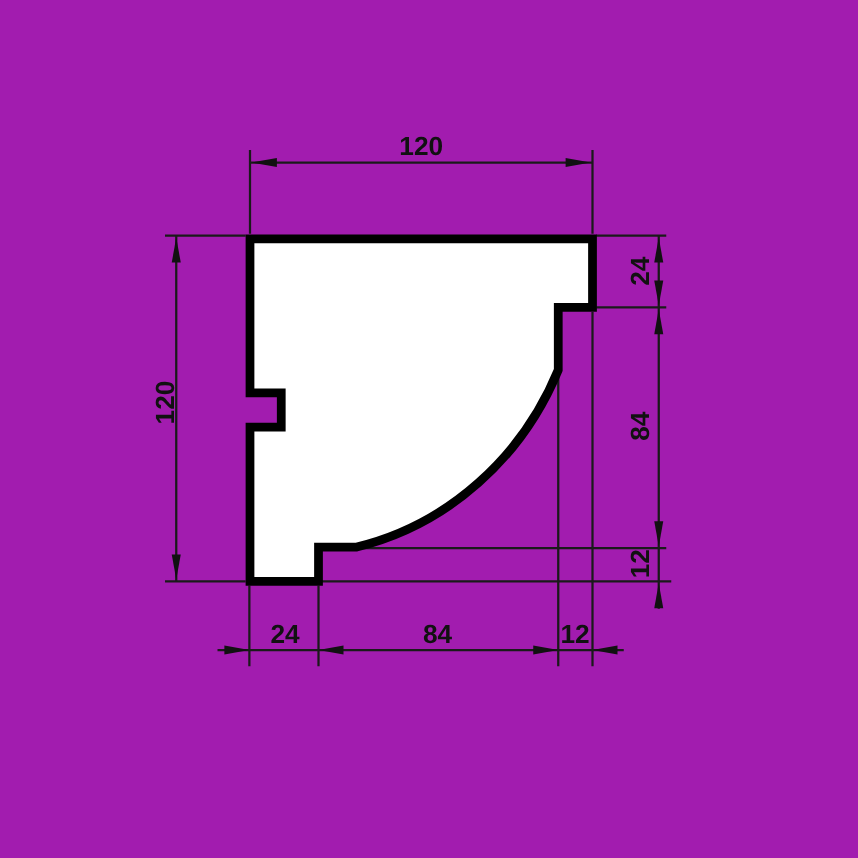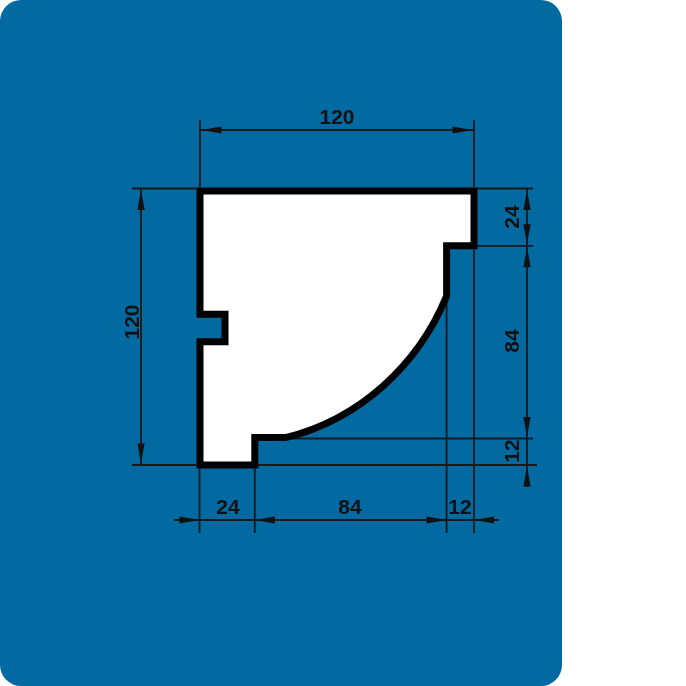--- a/index.html
+++ b/index.html
@@ -6,24 +6,23 @@
     margin: 0;
     padding: 0;
     width: 686px;
     height: 686px;
     background: #ffffff;
     overflow: hidden;
     font-family: "Liberation Sans", sans-serif;
   }
   .canvas {
     position: relative;
-    width: 562px;
+    width: 686px;
     height: 686px;
-    background: #0369a1;
-    border-radius: 21px;
+    background: #a21caf;
   }
   svg { display: block; }
   .thin {
     fill: none;
     stroke: #1a1a1a;
     stroke-width: 1.8;
   }
   .thick {
     fill: #ffffff;
     stroke: #000000;

